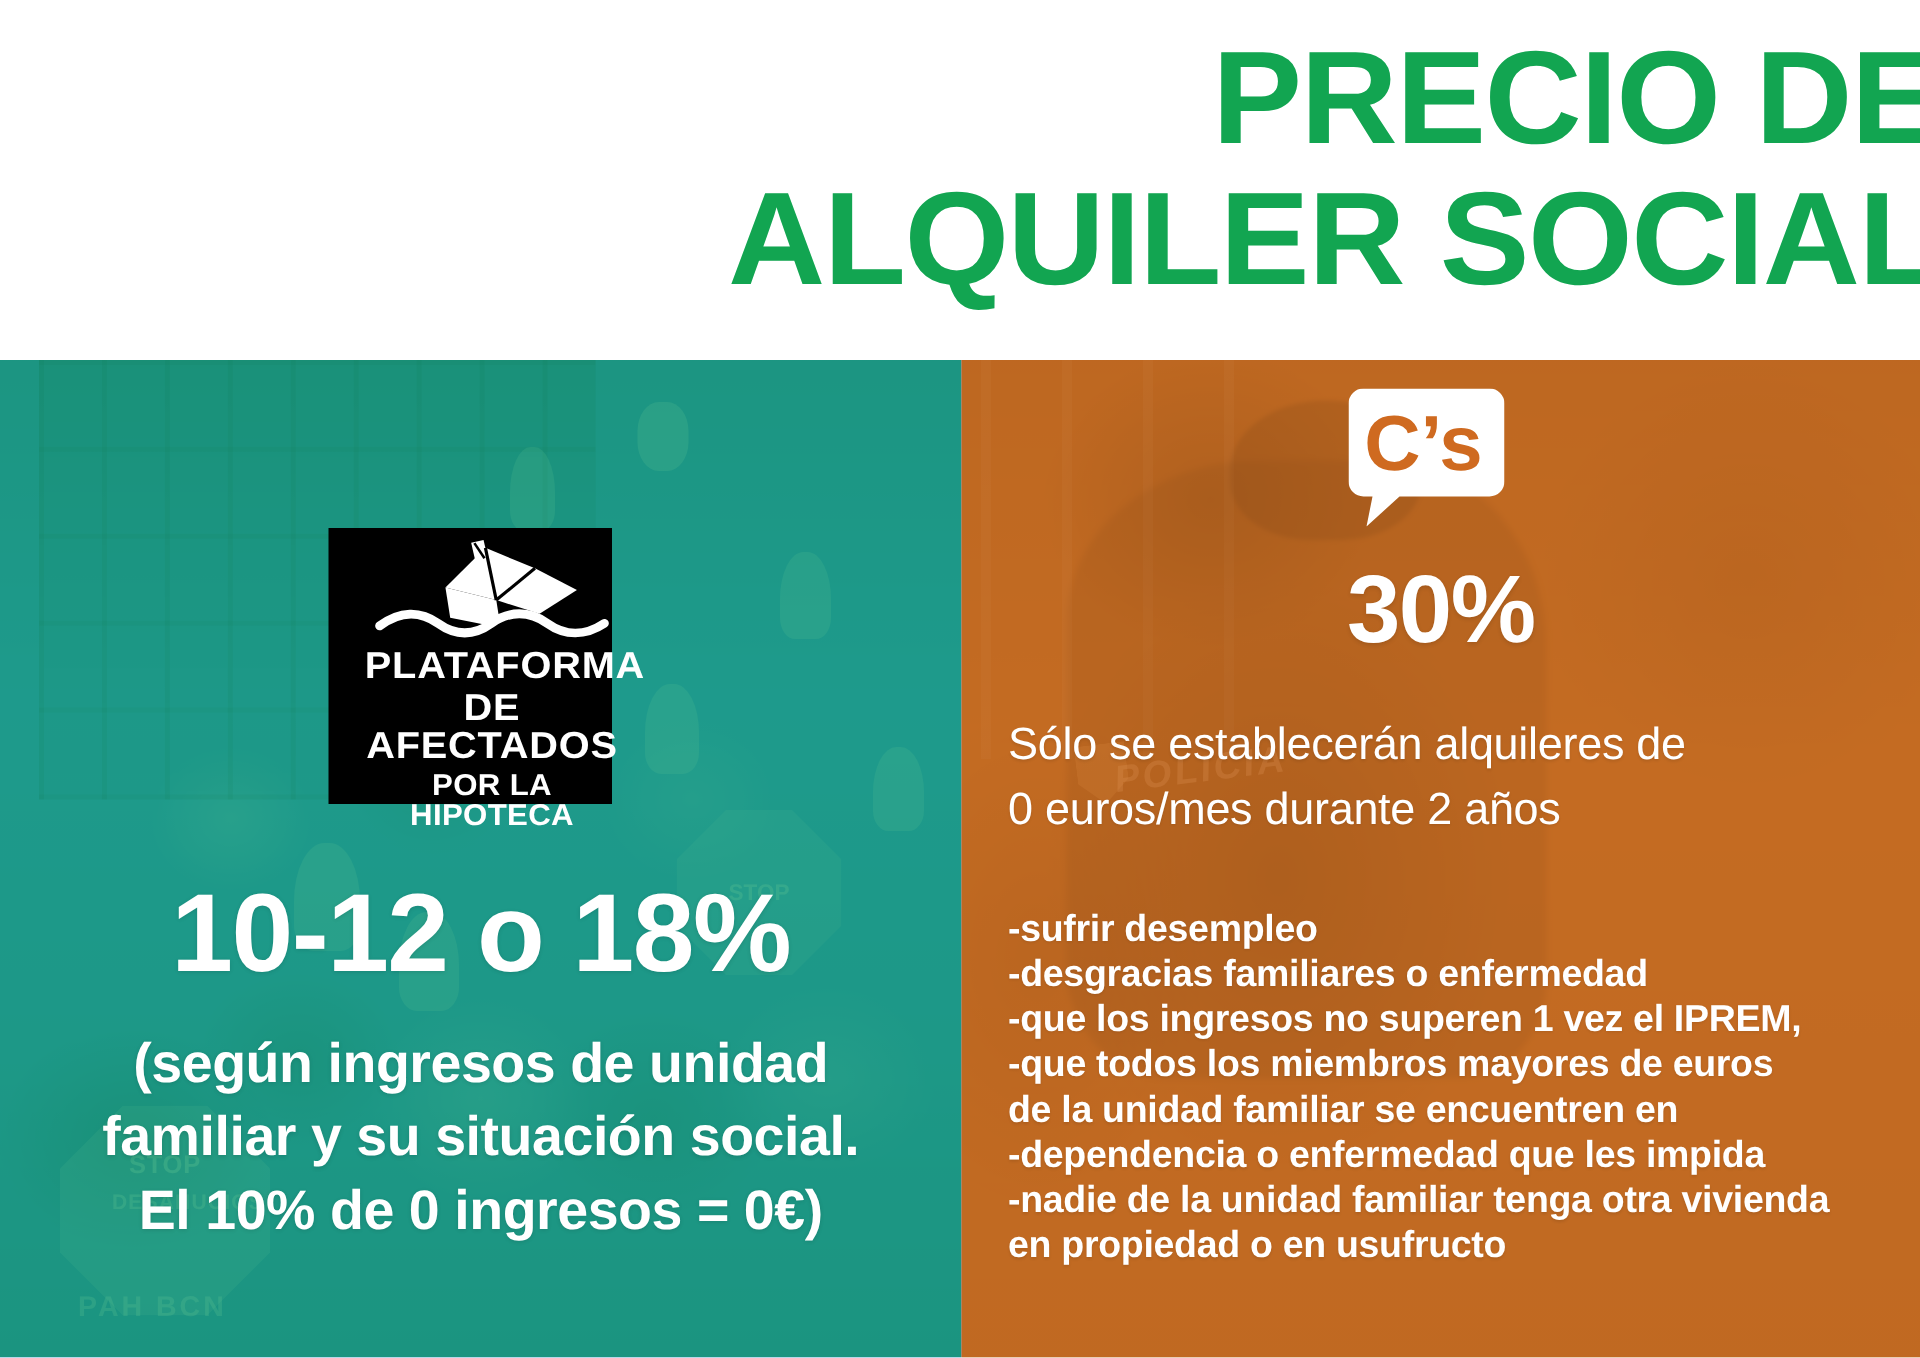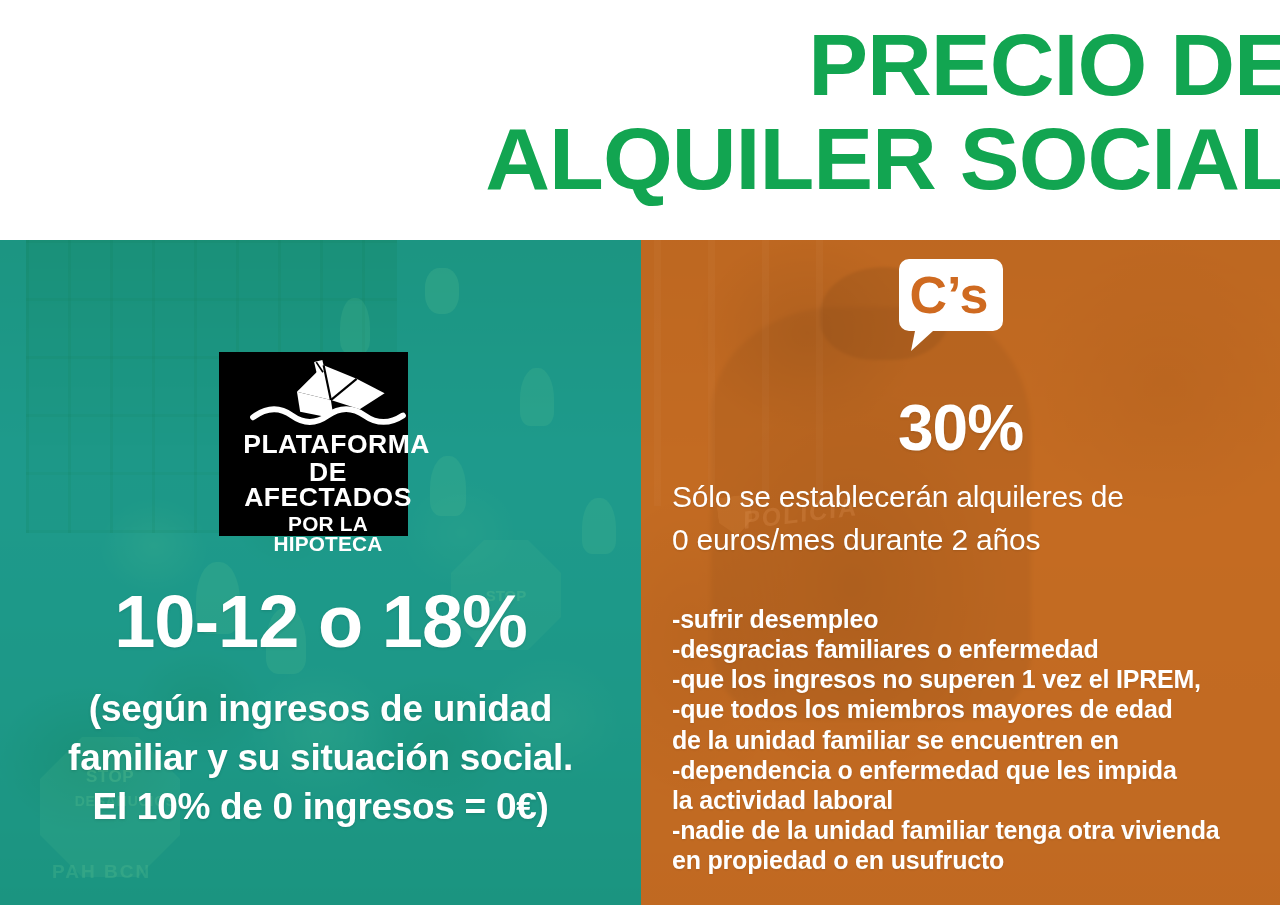--- a/index.html
+++ b/index.html
@@ -235,21 +235,21 @@
 
   .cs-logo {
     position:absolute;
     left:258px; top:19px;
     width:104px; height:92px;
     z-index:6;
   }
   .cs-logo svg { display:block; width:100%; height:100%; }
 
   .pct-30 {
-    position:absolute; left:0; top:156px; width:639px;
+    position:absolute; left:0; top:134px; width:639px;
     text-align:center;
     font-size:64px; font-weight:700; line-height:1;
     letter-spacing:-1px;
     text-shadow:0 1px 3px rgba(0,0,0,.12);
   }
 
   .right-intro {
     position:absolute; left:31px; top:236px; width:600px;
     font-size:30px; font-weight:400; line-height:1.43;
     letter-spacing:-.2px;
@@ -337,24 +337,23 @@
 
         <div class="right-intro">
           <span>Sólo se establecerán alquileres de</span>
           <span>0 euros/mes durante 2 años</span>
         </div>
 
         <div class="req-list">
           <span>-sufrir desempleo</span>
           <span>-desgracias familiares o enfermedad</span>
           <span>-que los ingresos no superen 1 vez el IPREM,</span>
-          <span>-que todos los miembros mayores de edad</span>
+          <span>-que todos los miembros mayores de euros</span>
           <span>de la unidad familiar se encuentren en</span>
           <span>-dependencia o enfermedad que les impida</span>
-          <span> la actividad laboral</span>
           <span>-nadie de la unidad familiar tenga otra vivienda</span>
           <span>en propiedad o en usufructo</span>
         </div>
       </div>
     </div>
   </div>
 
   <div class="pah-logo">
     <div class="pah-house-wrap">
       <svg viewBox="0 0 189 88" xmlns="http://www.w3.org/2000/svg" aria-hidden="true">

